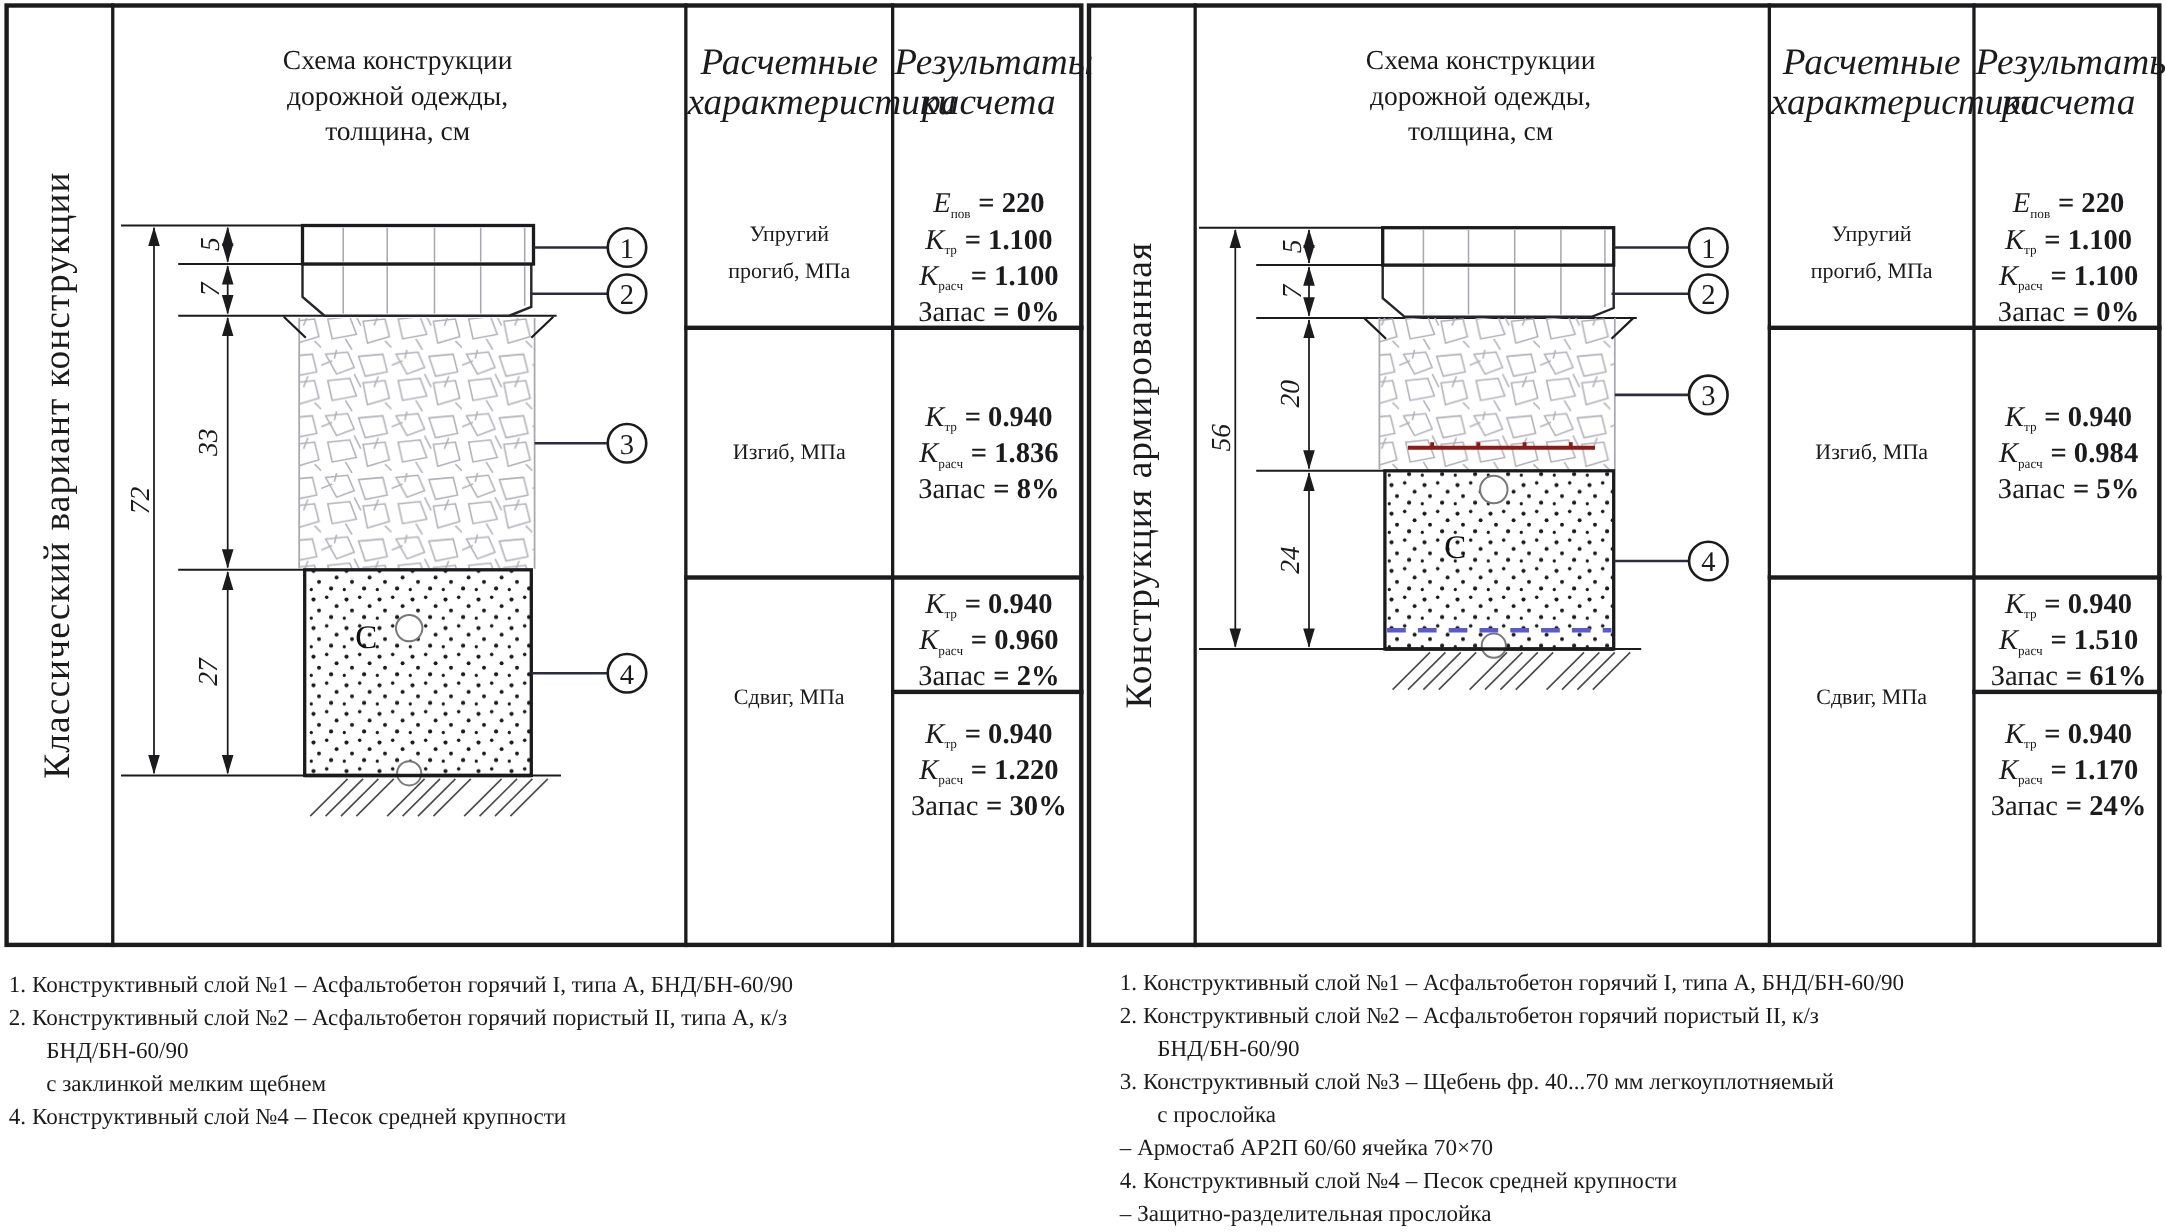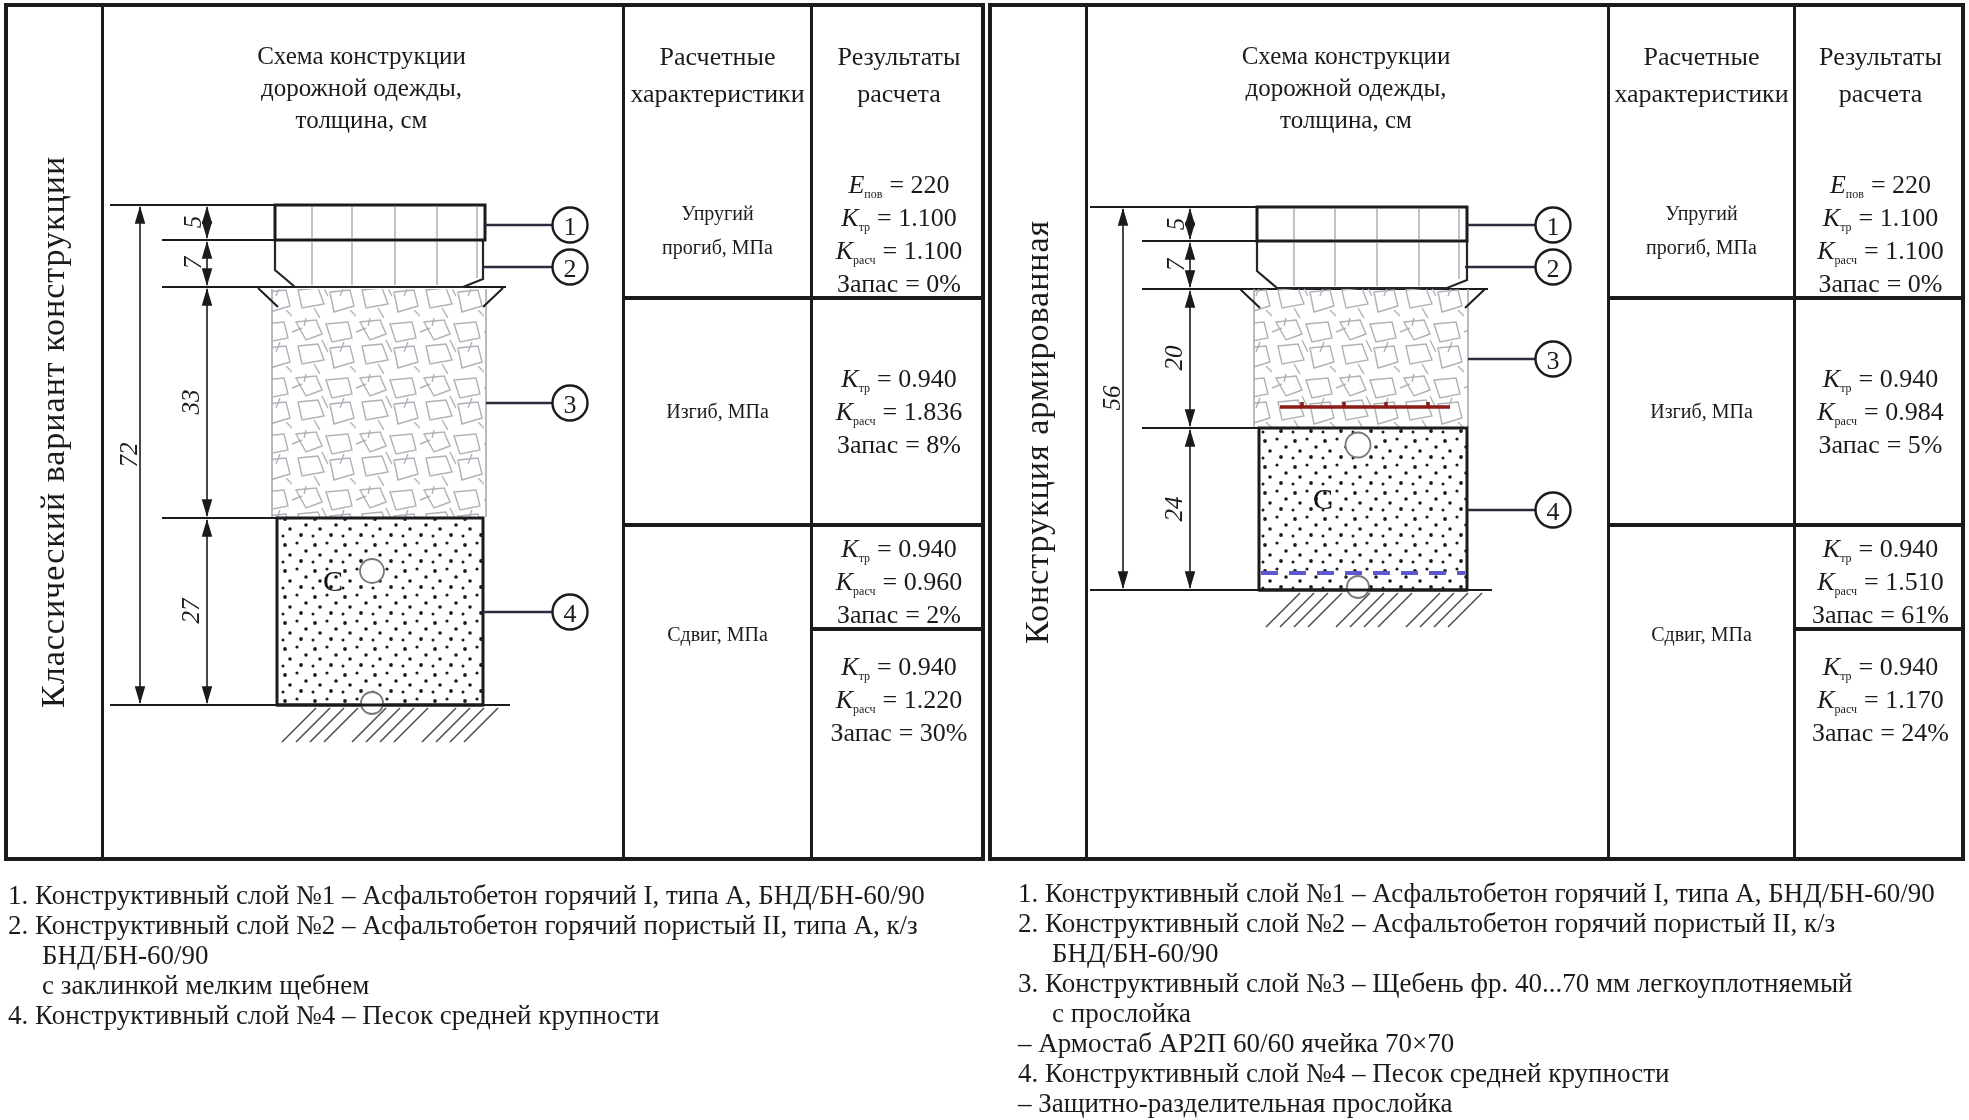--- a/index.html
+++ b/index.html
@@ -6,27 +6,27 @@
   #page{position:relative;width:1969px;height:1120px;background:#fff;overflow:hidden;
         font-family:"Liberation Serif",serif;color:#1b1b1d;}
   .pborder{position:absolute;border:4px solid #1b1b1d;box-sizing:border-box;}
   .vline{position:absolute;width:3px;background:#1b1b1d;}
   .hline{position:absolute;height:4px;background:#1b1b1d;}
   .side-label{position:absolute;display:flex;align-items:center;justify-content:center;
         writing-mode:vertical-rl;transform:rotate(180deg);font-size:34px;letter-spacing:1px;
         white-space:nowrap;}
   .ctext{position:absolute;text-align:center;}
   .schema-h{font-size:25px;line-height:32px;}
-  .col-h{font-size:26px;line-height:37px;}
+  .col-h{font-size:34px;line-height:37px;font-style:italic;}
   .cell-l{font-size:20px;line-height:34px;}
   .res{font-size:26px;line-height:33px;}
   .var{font-style:italic;}
   .res sub{font-size:12px;line-height:0;vertical-align:-5px;}
-  .rhs{margin-left:7px;}
-  .legend{position:absolute;font-size:27px;line-height:30px;white-space:nowrap;}
+  .rhs{margin-left:7px;font-weight:bold;}
+  .legend{position:absolute;font-size:21px;line-height:30px;white-space:nowrap;}
   .legend .cont{padding-left:34px;}
   svg{position:absolute;overflow:visible;}
   .dimtxt{font:italic 25px "Liberation Serif",serif;fill:#1b1b1d;}
   .cnum{font:26px "Liberation Serif",serif;fill:#1b1b1d;}
   .cmark{font:30px "Liberation Serif",serif;fill:#111;}
 </style>
 </head>
 <body>
 
 <div id="page">

